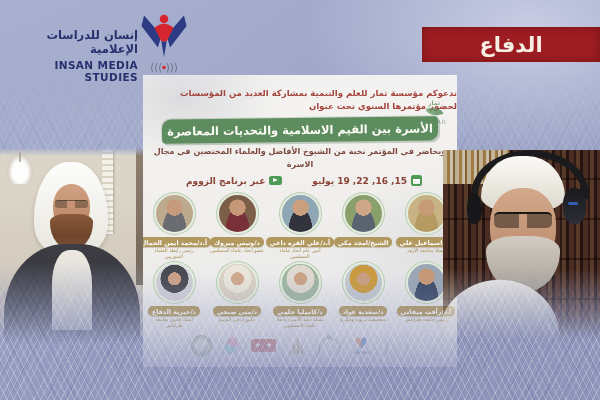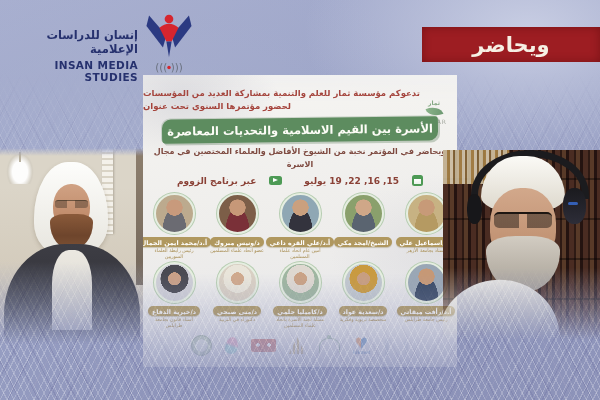--- a/index.html
+++ b/index.html
@@ -17,21 +17,21 @@
     background:
       repeating-linear-gradient(63deg, rgba(110,112,160,.30) 0 1px, transparent 1px 17px),
       repeating-linear-gradient(-63deg, rgba(110,112,160,.30) 0 1px, transparent 1px 17px),
       repeating-linear-gradient(63deg, rgba(255,255,255,.22) 0 1px, transparent 1px 6px),
       repeating-linear-gradient(-63deg, rgba(255,255,255,.22) 0 1px, transparent 1px 6px);
     -webkit-mask-image:linear-gradient(to bottom, transparent 0 18%, rgba(0,0,0,.5) 38%, #000 60%);
             mask-image:linear-gradient(to bottom, transparent 0 18%, rgba(0,0,0,.5) 38%, #000 60%);
   }
 
   
-  .insan{position:absolute;left:12px;top:12px;width:190px;height:70px;display:flex;align-items:flex-start;gap:5px;}
+  .insan{position:absolute;left:12px;top:12px;width:190px;height:70px;display:flex;align-items:flex-start;}
   .insan-text{width:126px;text-align:right;padding-top:16px;}
   .insan-ar{font-size:11.5px;font-weight:bold;color:#26316e;line-height:1.25;}
   .insan-en{font-size:10.5px;font-weight:bold;color:#26316e;letter-spacing:.4px;margin-top:2px;}
 
   
   .events{position:absolute;right:0;top:27px;width:178px;height:35px;background:#9d1d22;
     display:flex;align-items:center;justify-content:center;box-shadow:inset 0 0 10px rgba(60,0,0,.35);}
   .events span{color:#f6f0e4;font-size:21px;font-weight:bold;}
 
   
@@ -42,28 +42,28 @@
       linear-gradient(175deg,#f6f5f2 0%,#eeedeb 55%,#e6e6ea 100%);
     -webkit-mask-image:linear-gradient(to bottom,rgba(0,0,0,.95) 0,#000 10% 68%,rgba(0,0,0,.6) 86%,rgba(0,0,0,.2) 100%);
             mask-image:linear-gradient(to bottom,rgba(0,0,0,.95) 0,#000 10% 68%,rgba(0,0,0,.6) 86%,rgba(0,0,0,.2) 100%);
   }
   .semar{position:absolute;right:5px;top:24px;width:36px;text-align:center;opacity:.75;}
   .semar-ar{font-size:6px;color:#5e8f5e;font-weight:bold;}
   .leaf{width:15px;height:11px;margin:0 auto;background:linear-gradient(120deg,#6aa06a,#3f7a46);
     border-radius:0 100% 0 100%;transform:rotate(-22deg);}
   .semar-en{font-size:6px;color:#8a8f84;letter-spacing:1px;margin-top:1px;}
 
-  .invite{text-align:left;direction:rtl;color:#a5443c;font-weight:bold;font-size:8.5px;line-height:1.55;}
+  .invite{text-align:right;direction:rtl;color:#a5443c;font-weight:bold;font-size:8.5px;line-height:1.55;}
   .title-banner{width:272px;margin:5px auto 4px;background:#5d8c5f;color:#fcfcf6;font-weight:bold;
     font-size:11.5px;text-align:center;direction:rtl;padding:5px 2px;border-radius:9px 3px 9px 4px;
     transform:rotate(-.7deg);box-shadow:2px 2px 0 rgba(96,130,96,.35), -1px -1px 0 rgba(96,130,96,.25);}
   .descr{text-align:center;direction:rtl;color:#7e4a40;font-weight:bold;font-size:8px;line-height:1.55;}
   .daterow{display:flex;direction:rtl;justify-content:center;align-items:center;gap:22px;margin-top:4px;
     color:#8a4136;font-size:9px;font-weight:bold;}
-  .date-item{display:flex;align-items:center;gap:13px;direction:rtl;}
+  .date-item{display:flex;align-items:center;gap:4px;direction:rtl;margin-left:8px;}
   .cal-icon{width:11px;height:11px;border-radius:2.5px;flex:0 0 auto;
     background:linear-gradient(#fff,#e9f3ea) 2px 4px/7px 5px no-repeat,#4d9a55;}
   .cam-icon{width:13px;height:9px;border-radius:2.5px;background:#4d9a55;position:relative;flex:0 0 auto;}
   .cam-icon::after{content:"";position:absolute;left:4px;top:1.8px;border-left:5px solid #fff;
     border-top:2.6px solid transparent;border-bottom:2.6px solid transparent;}
 
   .srow{display:flex;justify-content:center;gap:8px;margin-top:7px;}
   .srow.second{margin-top:3px;}
   .scell{width:55px;display:flex;flex-direction:column;align-items:center;}
   .photo{width:37px;height:37px;border-radius:50%;border:2px solid #e6eee1;box-shadow:0 0 0 1px #b6cdb1;}
@@ -166,21 +166,21 @@
       <path d="M53 4 L33 27 L37 41 L56 16 Z" fill="#2b3a82"></path>
       <circle cx="30" cy="8" r="5" fill="#d6252e"></circle>
       <path d="M19 18 Q30 9 41 18 L33 34 L27 34 Z" fill="#d6252e"></path>
       <path d="M27 34 L30 52 L33 34 Z" fill="#2b3a82"></path>
       <text x="30" y="68" font-size="12" text-anchor="middle" fill="#6b7280">((( )))</text>
       <circle cx="30" cy="64" r="2" fill="#d6252e"></circle>
     </svg>
   </div>
 
   <div class="events">
-    <span>ويحاضر</span>
+    <span>الدفاع</span>
   </div>
 
   <div class="poster">
     <div class="semar">
       <div class="semar-ar">ثمار</div>
       <div class="leaf"></div>
       <div class="semar-en">SEMAR</div>
     </div>
 
     <div class="invite">تدعوكم مؤسسة ثمار للعلم والتنمية بمشاركة العديد من المؤسسات</div>

